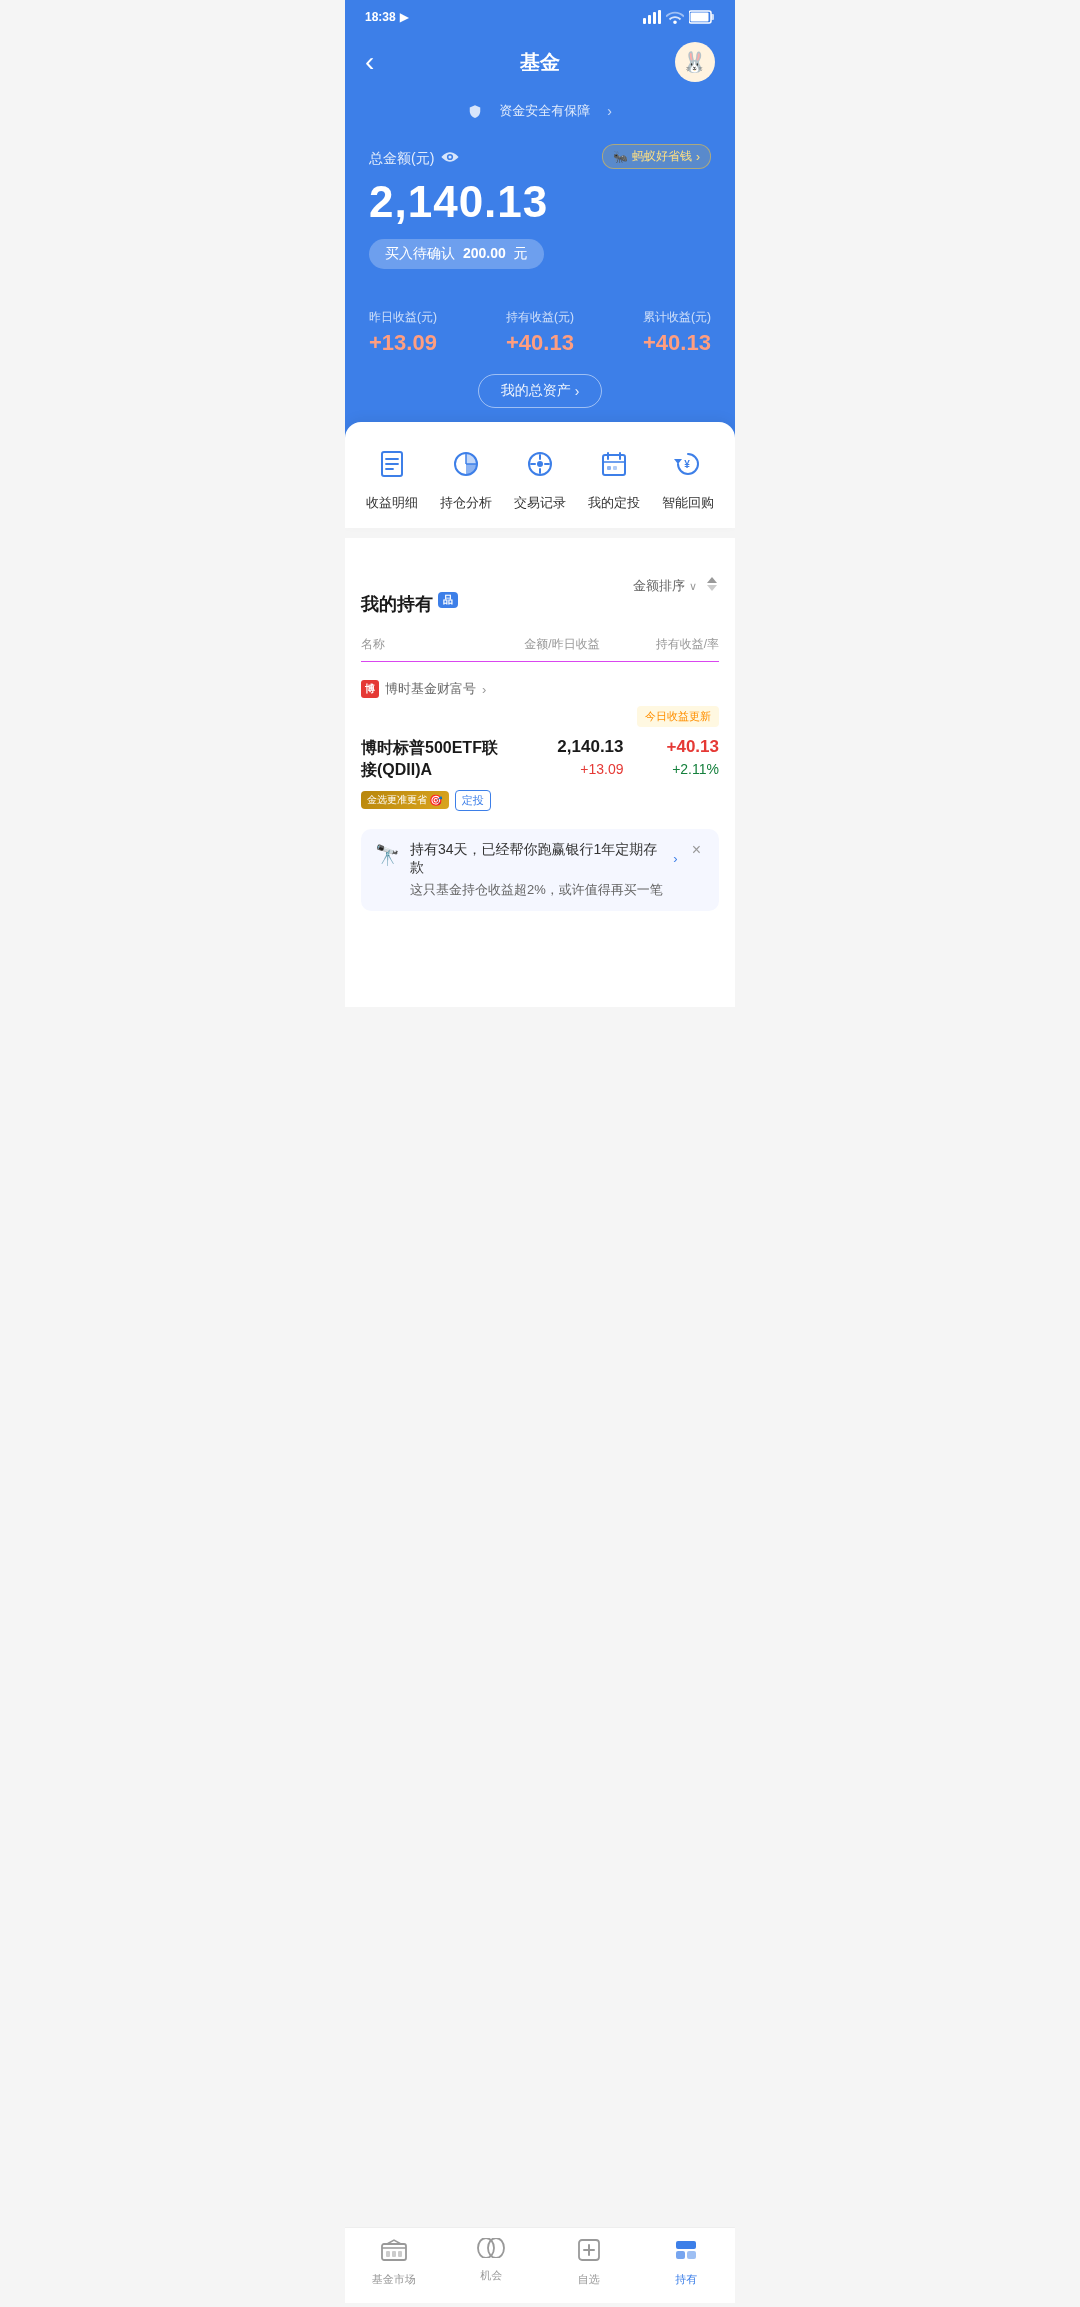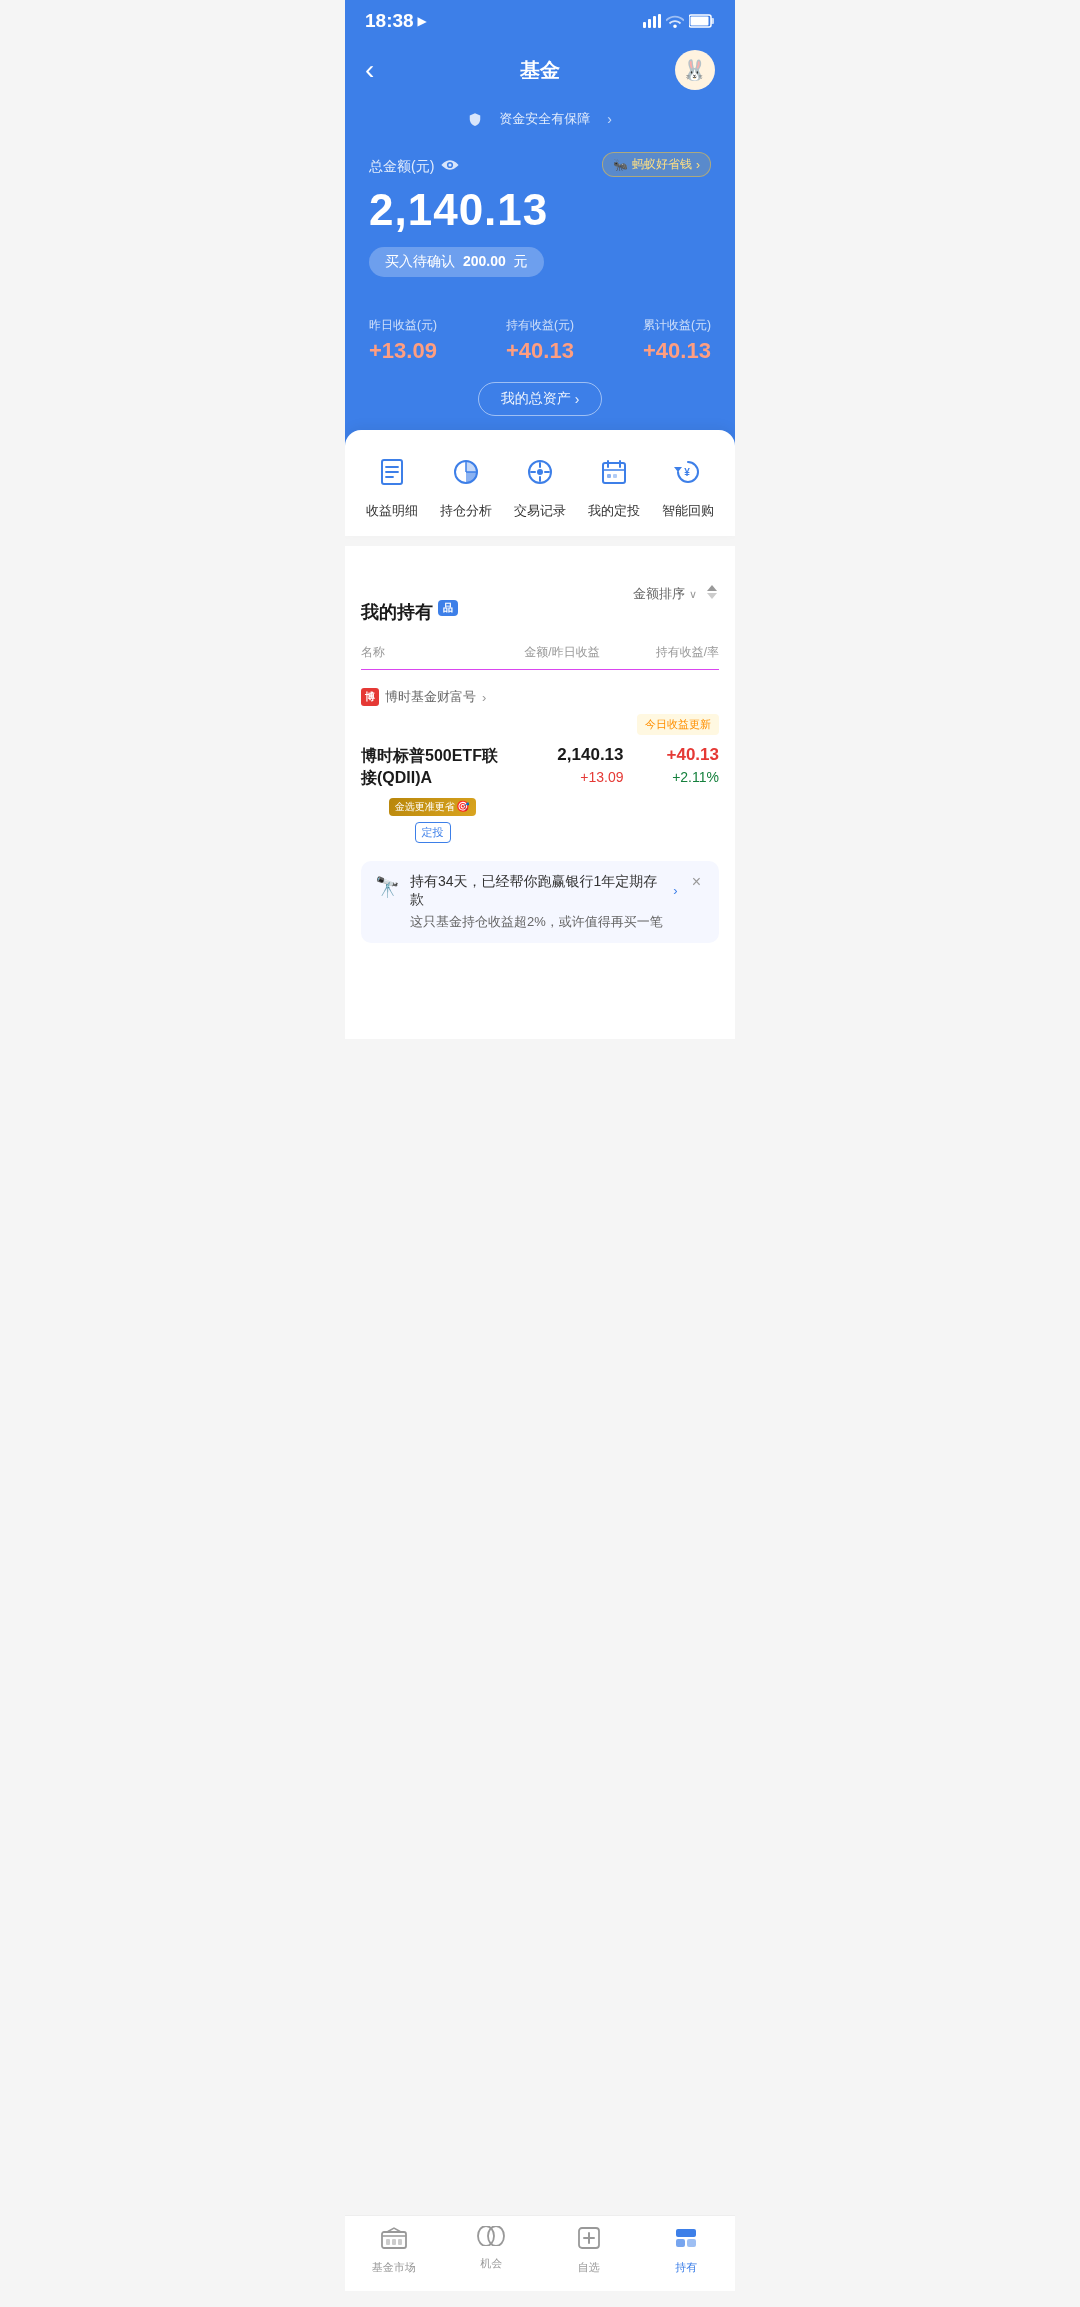--- a/index.html
+++ b/index.html
@@ -293,21 +293,20 @@
       font-weight: 600;
       color: #1a1a1a;
       line-height: 1.4;
       margin-bottom: 8px;
     }
     .fund-tags {
       display: flex;
       gap: 6px;
       align-items: center;
       flex-wrap: wrap;
-      flex-direction: column;
     }
     .tag-gold {
       background: linear-gradient(135deg, #b8860b, #daa520);
       color: white;
       font-size: 11px;
       padding: 2px 6px;
       border-radius: 4px;
       display: flex;
       align-items: center;
       gap: 2px;
@@ -389,21 +388,21 @@
     }
 
     
     .bottom-nav {
       background: white;
       border-top: 1px solid #eee;
       display: flex;
       justify-content: space-around;
       padding: 10px 0 16px;
       position: fixed;
-      bottom: 16px;
+      bottom: 4px;
       width: 390px;
     }
     .nav-item {
       display: flex;
       flex-direction: column;
       align-items: center;
       gap: 4px;
       cursor: pointer;
       min-width: 60px;
     }
@@ -418,21 +417,21 @@
     }
     .nav-label.active { color: #3d7fe8; }
 
     .eye-icon { cursor: pointer; font-size: 18px; color: rgba(255,255,255,0.8); }
   </style>
 </head>
 <body>
 
 <div class="status-bar">
   <div style="display:flex;align-items:center;gap:4px;">
-    <span style="font-size:19px;font-weight:700;color:white;">18:38</span>
+    <span style="font-size:12px;font-weight:700;color:white;">18:38</span>
     <span style="font-size:12px;color:white;">▶</span>
   </div>
   <div class="status-icons">
     <svg width="18" height="14" viewBox="0 0 18 14" fill="white">
       <rect x="0" y="8" width="3" height="6" rx="1"></rect>
       <rect x="5" y="5" width="3" height="9" rx="1"></rect>
       <rect x="10" y="2" width="3" height="12" rx="1"></rect>
       <rect x="15" y="0" width="3" height="14" rx="1"></rect>
     </svg>
     <svg width="18" height="14" viewBox="0 0 20 16" fill="white">

